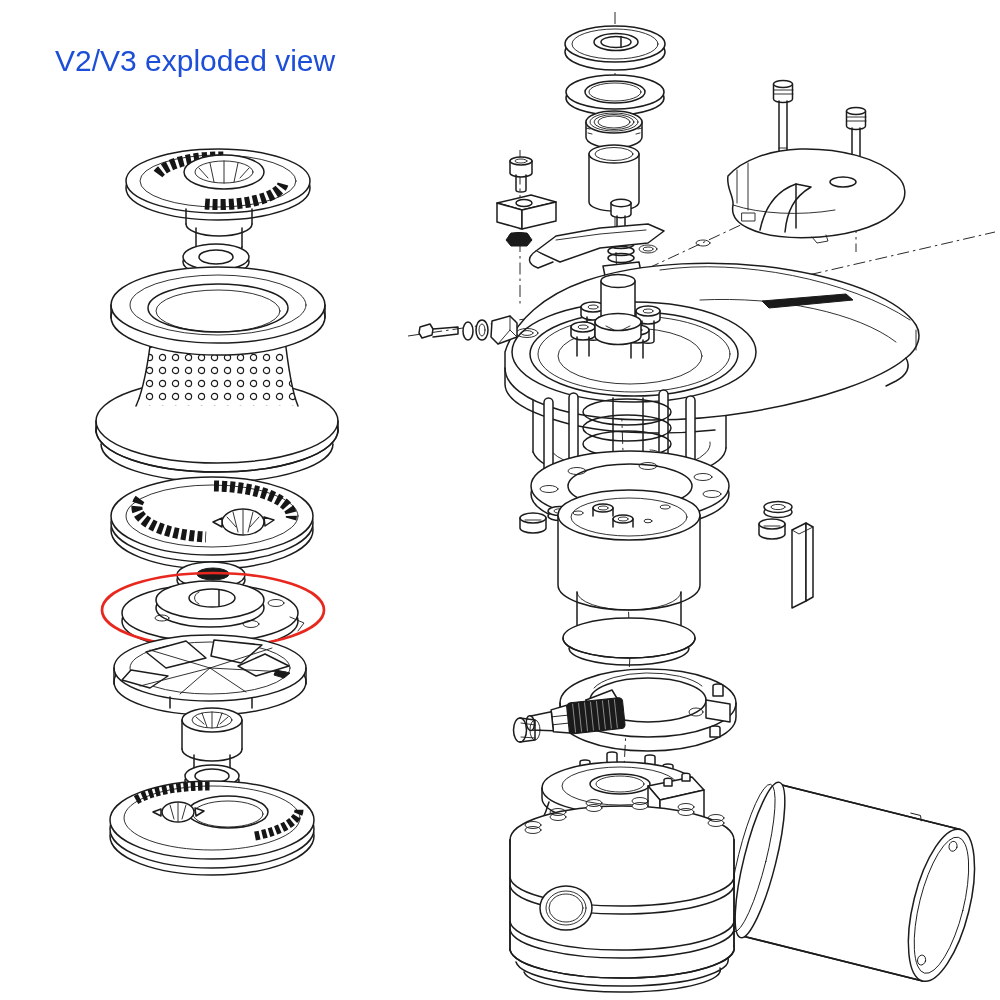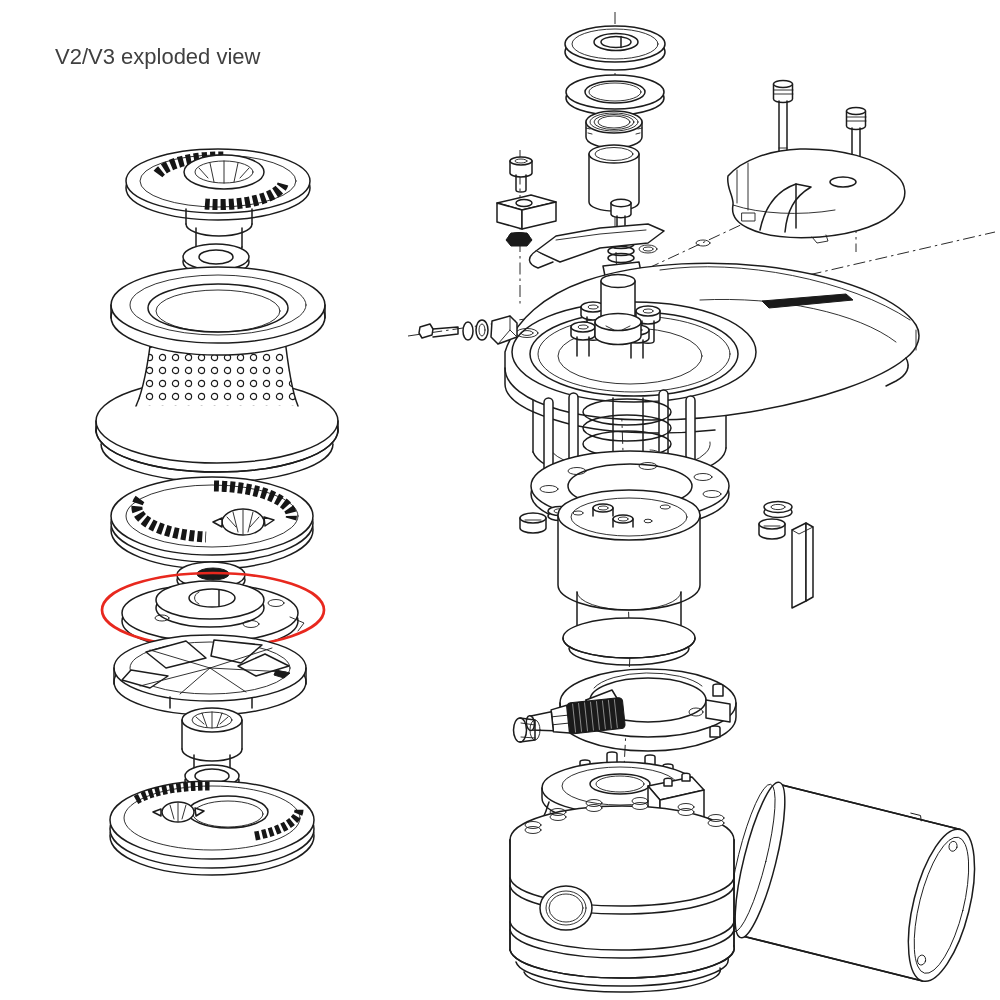--- a/index.html
+++ b/index.html
@@ -1,19 +1,19 @@
 <!DOCTYPE html>
 <html><head>
 <meta charset="utf-8">
 <style>
   html,body{margin:0;padding:0;background:#ffffff;}
   .stage{position:relative;width:1000px;height:1000px;background:#fff;overflow:hidden;
          font-family:"Liberation Sans", sans-serif;}
-  .title{position:absolute;left:55px;top:44px;font-size:22px;font-weight:400;
-         color:#404040;letter-spacing:0px;}
+  .title{position:absolute;left:55px;top:44px;font-size:30px;font-weight:400;
+         color:#1d4ed8;letter-spacing:0px;}
   svg{position:absolute;left:0;top:0;}
   
   .ln{stroke:#1c1c1c;stroke-width:1.5;fill:none;stroke-linecap:round;stroke-linejoin:round;}
   .f{fill:#ffffff;}
   .dk{fill:#1a1a1a;stroke:#1a1a1a;stroke-width:1;}
   .thin{stroke-width:0.9;}
   .band{stroke:#161616;stroke-width:11;fill:none;stroke-dasharray:5 3;stroke-linecap:butt;}
   .band2{stroke:#161616;stroke-width:9;fill:none;stroke-dasharray:4.5 2.6;stroke-linecap:butt;}
   .cl{stroke:#2a2a2a;stroke-width:1;fill:none;stroke-dasharray:12 4 2.5 4;}
   .red{fill:none;stroke-width:2.7;}

